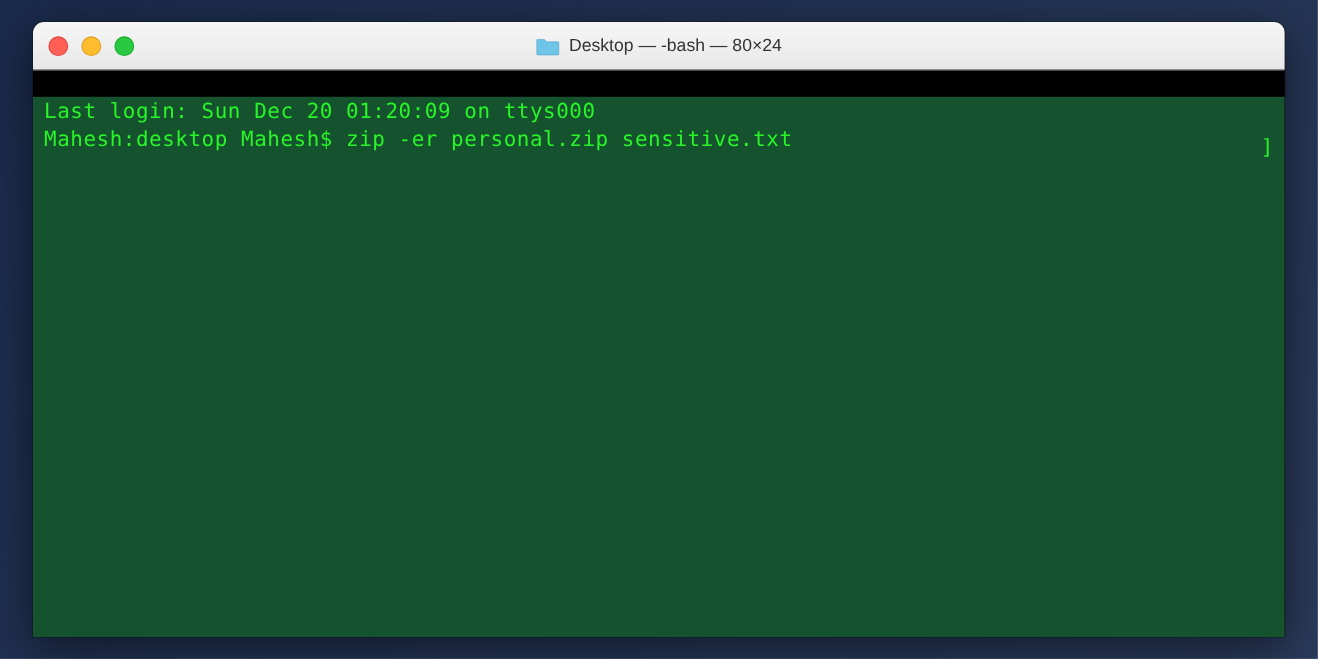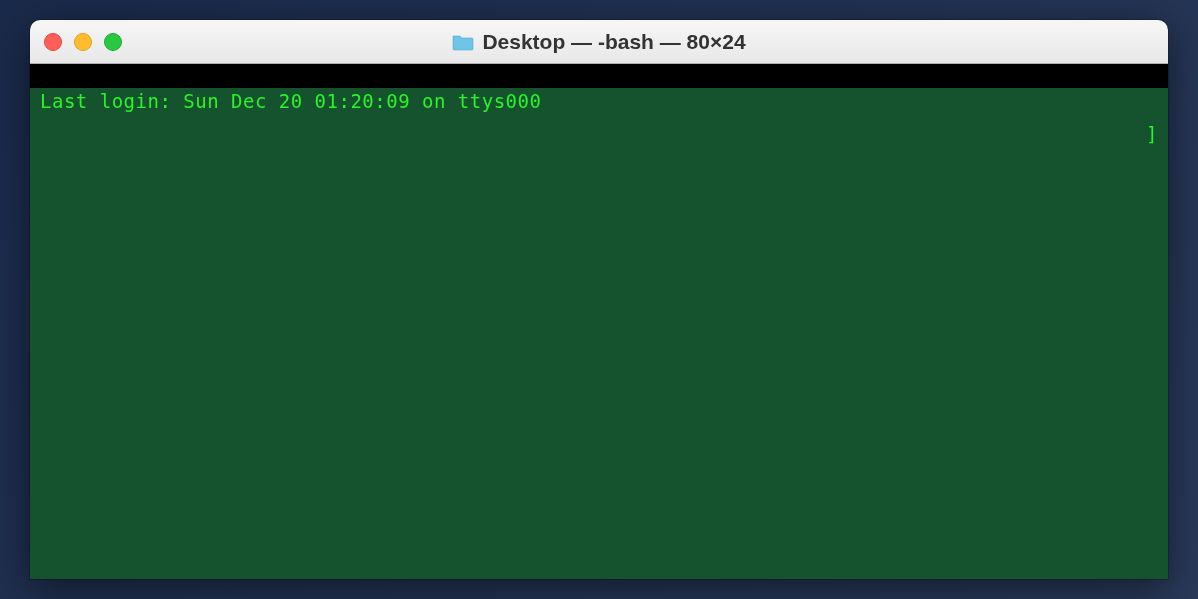--- a/index.html
+++ b/index.html
@@ -61,23 +61,23 @@
     .folder-icon {
       width: 22px;
       height: 18px;
       position: relative;
     }
     .folder-icon svg {
       width: 100%;
       height: 100%;
     }
     .window-title {
-      font-size: 21px;
+      font-size: 16px;
       color: #333;
-      font-weight: 700;
+      font-weight: 400;
     }
     .terminal-body {
       background: #14532d;
       padding: 1px 10px;
       font-family: "Menlo", "Monaco", "Consolas", monospace;
       font-size: 19px;
       line-height: 1.35;
       color: #29f329;
       height: calc(100% - 44px);
       position: relative;
@@ -108,15 +108,16 @@
       <span class="folder-icon">
         <svg viewBox="0 0 22 18">
           <path d="M1 3 L1 16 Q1 17 2 17 L20 17 Q21 17 21 16 L21 6 Q21 5 20 5 L10 5 L8 3 L2 3 Q1 3 1 3 Z" fill="#6ec5e8" stroke="#4a9cc4" stroke-width="0.5"></path>
         </svg>
       </span>
       <span class="window-title">Desktop — -bash — 80×24</span>
     </div>
   </div>
   <div class="terminal-body">
     <div class="terminal-line">Last login: Sun Dec 20 01:20:09 on ttys000</div>
+    <div class="terminal-line">Mahesh:desktop Mahesh$ zip -er personal.zip sensitive.txt</div>
     <span class="bracket-right">]</span>
   </div>
 </div>
 
 </body></html>

